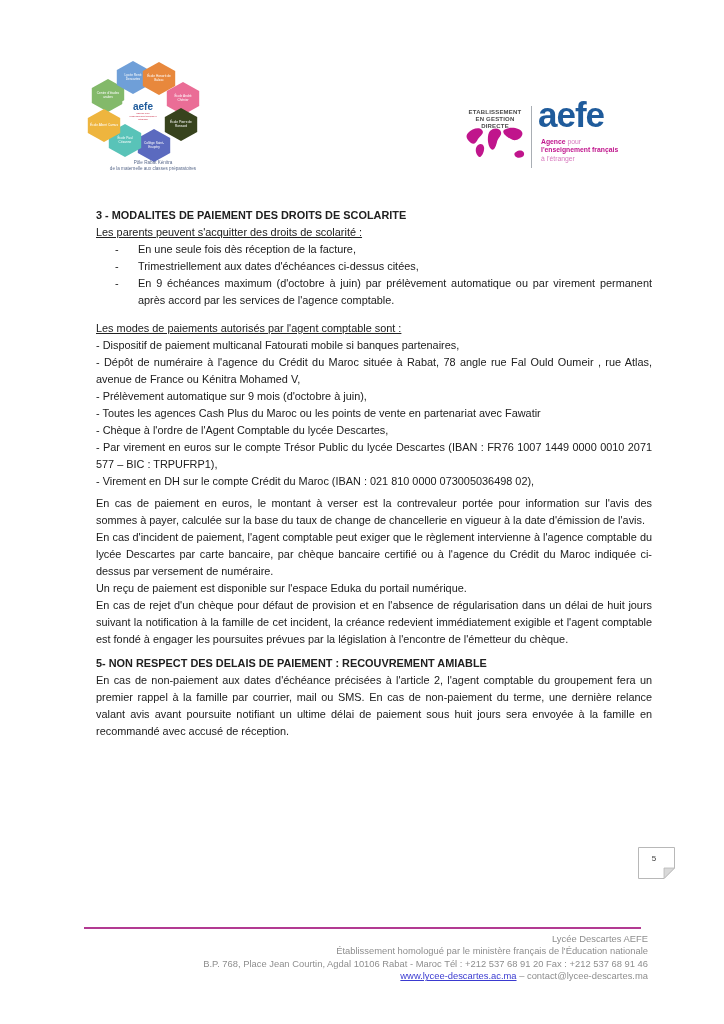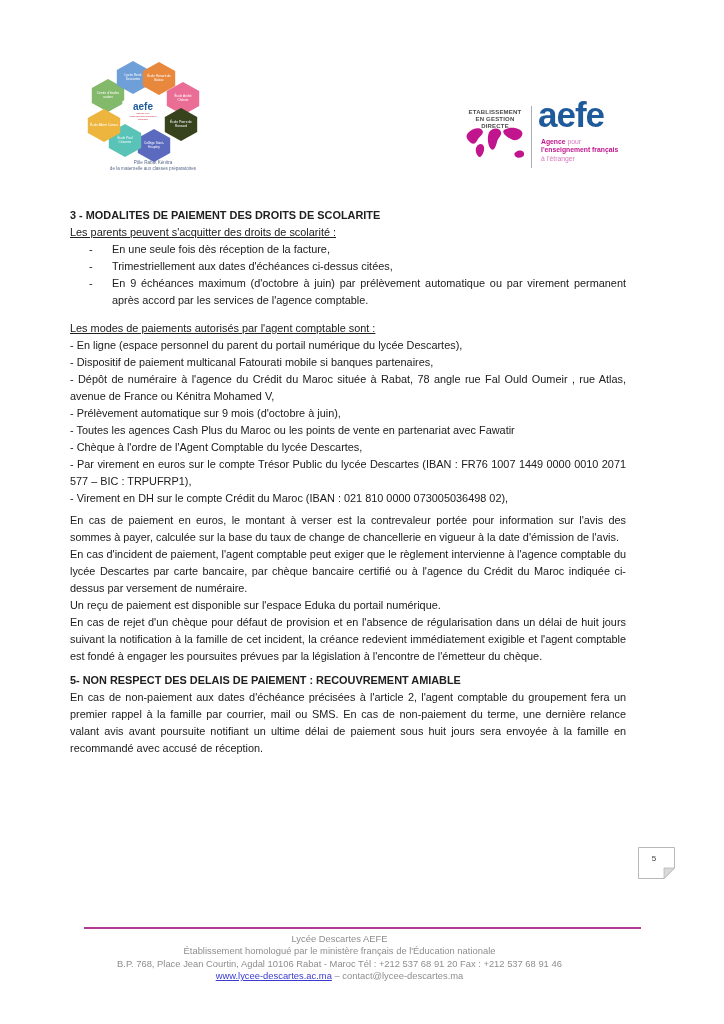--- a/index.html
+++ b/index.html
@@ -46,40 +46,40 @@
   .aefe-divider { position:absolute; left:69px; top:5px; width:1px; height:62px; background:#a9aeb4; }
   .aefe-word { position:absolute; left:76px; top:-4px; color:#1f5b9b; font-weight:bold;
     font-size:35px; line-height:35px; letter-spacing:-1px; }
   .aefe-tagline { position:absolute; left:79px; top:37px; color:#c0158c;
     font-size:6.8px; line-height:8.4px; }
   .aefe-tagline .b { font-weight:bold; }
   .aefe-tagline .lite { color:#d779bd; }
 
   
   .content {
-    position:absolute; left:70px; top:191px; width:556px;
+    position:absolute; left:96px; top:191px; width:556px;
     font-size:10.9px; line-height:17px; color:#202020;
   }
   .content .h { font-weight:bold; }
   .content .u { text-decoration:underline; }
   .bullets .row { display:flex; }
   .bullets .dash { flex:0 0 23px; margin-left:19px; }
   .bullets .btxt { flex:1; text-align:justify; }
   .para { text-align:justify; }
   .mt-modes { margin-top:11px; }
   .mt-par  { margin-top:5px; }
   .mt-s5   { margin-top:7px; }
 
   
   .pagebox { position:absolute; left:637px; top:830px; }
   .pagebox text { font-family:"Liberation Sans", sans-serif; font-size:8px; fill:#3c3c3c; }
 
   
   .footer-rule { position:absolute; left:84px; top:911px; width:557px; height:2px; background:#b23a92; }
-  .footer { position:absolute; left:0; top:917px; width:648px; text-align:center;
+  .footer { position:absolute; left:0; top:917px; width:648px; text-align:right;
     color:#8e8e8e; font-size:9.4px; line-height:12.4px;padding-left:31px; }
   .footer a, .footer .link { color:#3a3ad0; text-decoration:underline; cursor:pointer; }
 </style>
 </head>
 <body>
 
 <div class="page">
 
   <div class="flower">
     <div class="hex hx0">
@@ -155,21 +155,20 @@
       </div>
       <div class="row">
         <span class="dash">-</span>
         <span class="btxt">En 9 échéances maximum (d'octobre à juin) par prélèvement automatique ou par virement permanent après accord par les services de l'agence comptable.</span>
       </div>
     </div>
 
     <div class="u mt-modes">Les modes de paiements autorisés par l'agent comptable sont :</div>
 
     <div>
-      <div class="para">- En ligne (espace personnel du parent du portail numérique du lycée Descartes),</div>
       <div class="para">- Dispositif de paiement multicanal Fatourati mobile si banques partenaires,</div>
       <div class="para">- Dépôt de numéraire à l'agence du Crédit du Maroc située à Rabat, 78 angle rue Fal Ould Oumeir , rue Atlas, avenue de France ou Kénitra Mohamed V,</div>
       <div class="para">- Prélèvement automatique sur 9 mois (d'octobre à juin),</div>
       <div class="para">- Toutes les agences Cash Plus du Maroc ou les points de vente en partenariat avec Fawatir</div>
       <div class="para">- Chèque à l'ordre de l'Agent Comptable du lycée Descartes,</div>
       <div class="para">- Par virement en euros sur le compte Trésor Public du lycée Descartes (IBAN : FR76 1007 1449 0000 0010 2071 577 – BIC : TRPUFRP1),</div>
       <div class="para">- Virement en DH sur le compte Crédit du Maroc (IBAN : 021 810 0000 073005036498 02),</div>
     </div>
 
     <div class="para mt-par">En cas de paiement en euros, le montant à verser est la contrevaleur portée pour information sur l'avis des sommes à payer, calculée sur la base du taux de change de chancellerie en vigueur à la date d'émission de l'avis.</div>

